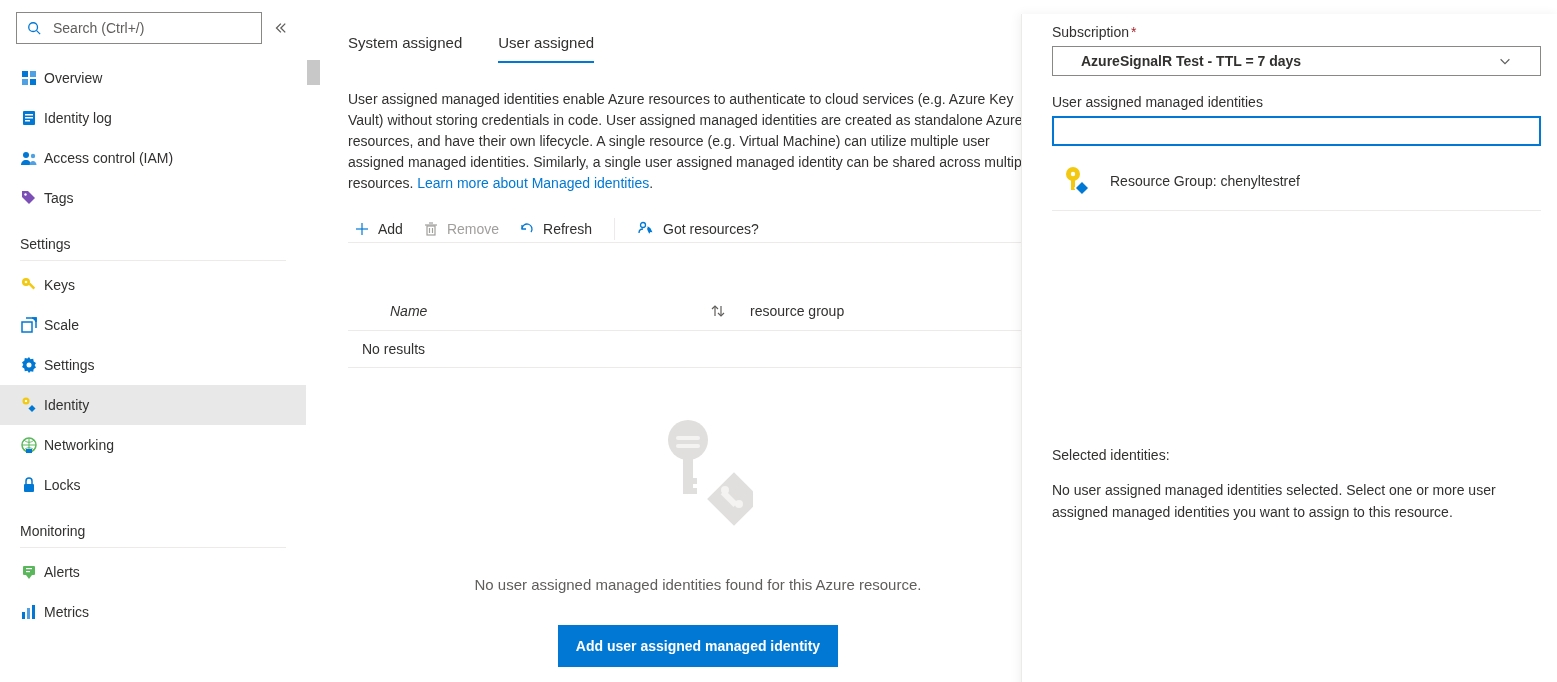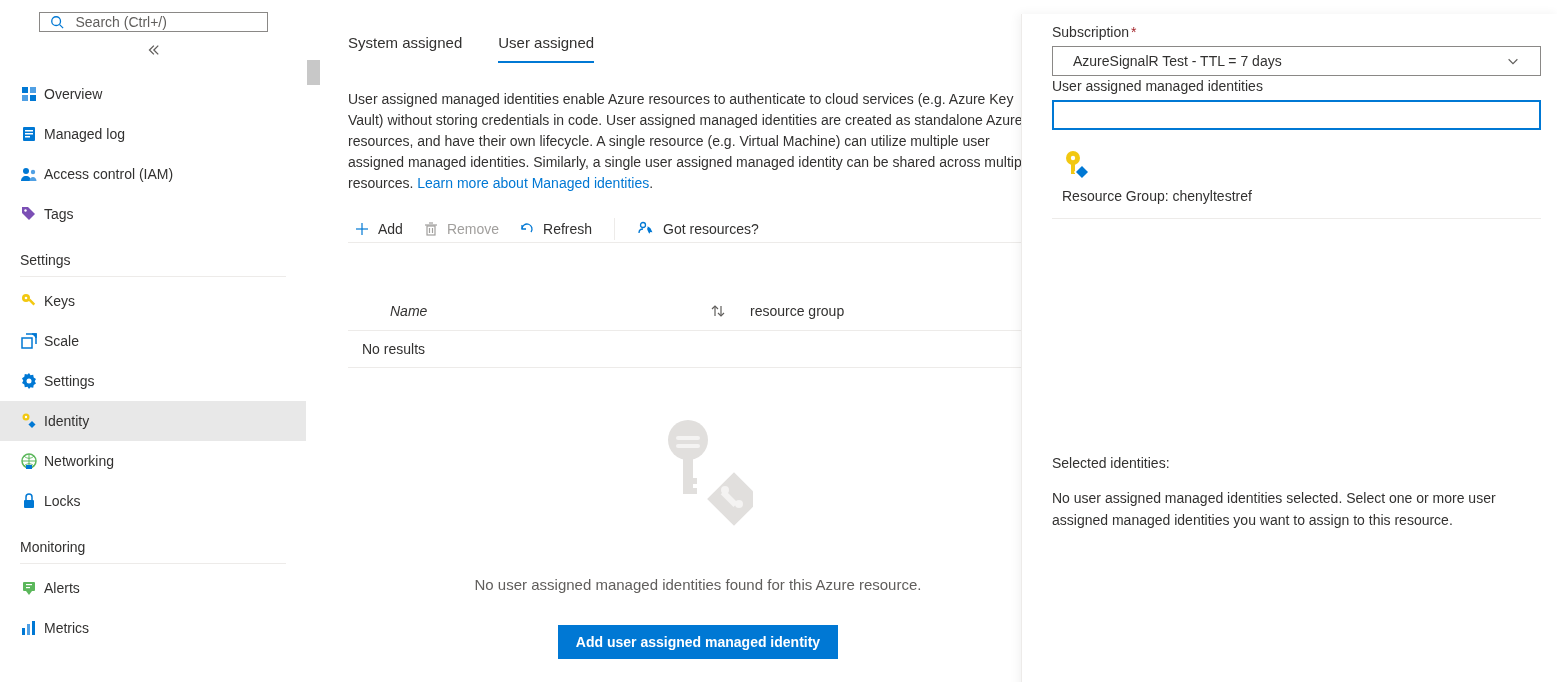--- a/index.html
+++ b/index.html
@@ -22,21 +22,21 @@
     font-size: 14px; color: var(--text);
     background: #fff;
   }
   .page {
     display: flex;
     width: 1557px; height: 682px;
     position: relative; overflow: hidden;
   }
   
   .sidebar { width: 306px; min-width: 306px; border-right: none; padding: 12px 0 0 0; position: relative; }
-  .search-row { display: flex; align-items: center; padding: 0 16px 10px 16px; gap: 8px; flex-direction: column; }
+  .search-row { display: flex; align-items: center; padding: 0 16px 10px 16px; gap: 8px; }
   .search-box { flex: 1; display: flex; align-items: center; border: 1px solid var(--border); height: 32px; padding: 0 8px; gap: 8px; }
   .search-box input { border: none; outline: none; flex: 1; font: inherit; color: var(--text); }
   .search-box input::placeholder { color: var(--text-secondary); }
   .collapse-btn { width: 20px; height: 20px; display:flex; align-items:center; justify-content:center; color: var(--text-secondary); cursor:pointer; }
   .nav-section { padding: 4px 0; }
   .nav-heading { padding: 14px 20px 4px 20px; color: var(--text); font-size: 14px; font-weight: 400; }
   .nav-divider { height: 1px; background: var(--border-light); margin: 4px 20px 0 20px; }
   .nav-item { display: flex; align-items: center; gap: 6px; height: 40px; padding: 0 20px; cursor: pointer; color: var(--text); }
   .nav-item.selected { background: var(--selected); }
   .nav-icon { width: 18px; height:18px; display:inline-flex; align-items:center; justify-content:center; }
@@ -59,30 +59,30 @@
   .tsep { width:1px; height:22px; background: var(--border-light); margin: 0 8px; }
   .table { margin-top: 48px; }
   .thead { display:flex; align-items:center; height:40px; border-bottom: 1px solid var(--border-light); color: var(--text); }
   .th-name { margin-left: 42px; width: 320px; font-style: italic; }
   .th-sort { width: 40px; color: var(--text-secondary); }
   .th-rg { }
   .empty-row { padding: 10px 14px; color: var(--text); border-bottom: 1px solid var(--border-light);}
   .empty-state { display:flex; flex-direction:column; align-items:center; margin-top: 40px; }
   .empty-svg { opacity: 1; }
   .empty-text { margin-top: 48px; color: var(--text-secondary); font-size: 15px; }
-  .primary-btn { margin-top: 32px; background: var(--brand); color:#fff; border:none; height:34px; padding: 0 18px; font: inherit; font-weight:600; cursor:pointer; }
+  .primary-btn { margin-top: 32px; background: var(--brand); color:#fff; border:none; height:42px; padding: 0 18px; font: inherit; font-weight:600; cursor:pointer; }
 
   
   .blade { position:absolute; right:0; top:14px; width:536px; height:100%; background:#fff; border-left: 1px solid var(--border-light); padding: 10px 16px 0 30px; box-shadow: -2px 0 10px rgba(0,0,0,0.06); }
   .field-label { font-size: 14px; color: var(--text); margin-bottom: 6px; }
   .req { color: var(--star); margin-left: 2px; }
-  .dropdown { display:flex; align-items:center; justify-content:space-between; height:30px; border:1px solid #8a8886; padding: 0 20px; cursor:pointer; margin-bottom: 2px; font-size:14px; }
+  .dropdown { display:flex; align-items:center; justify-content:space-between; height:30px; border:1px solid #8a8886; padding: 0 28px; cursor:pointer; margin-bottom: 18px; font-size:14px;font-weight:bold; }
   .dropdown .chev { color: var(--text-secondary); }
   .focused-input { height:30px; border:2px solid var(--brand); padding: 0 8px; outline:none; width:100%; font:inherit; margin-bottom: 12px; }
-  .rg-item { display:flex; align-items:flex-start; gap: 8px; padding: 8px 6px 14px 10px; border-bottom:1px solid var(--border-light);flex-direction:column; }
+  .rg-item { display:flex; align-items:center; gap: 20px; padding: 8px 6px 14px 10px; border-bottom:1px solid var(--border-light); }
   .sel-heading { margin-top: 236px; font-size:14px; color: var(--text); }
   .sel-desc { margin-top: 16px; color: var(--text); line-height: 22px; }
   svg { display:block; }
 </style>
 </head>
 <body>
 
 <div class="page">
 
   <aside class="sidebar">
@@ -118,21 +118,21 @@
       </div>
       <div class="nav-item">
         <span class="nav-icon">
           <svg width="18" height="18" viewBox="0 0 18 18">
               <rect x="3" y="2" width="12" height="14" rx="1" fill="#0078d4"></rect>
               <rect x="5" y="5" width="8" height="1.5" fill="#fff"></rect>
               <rect x="5" y="8" width="8" height="1.5" fill="#fff"></rect>
               <rect x="5" y="11" width="5" height="1.5" fill="#fff"></rect>
             </svg>
         </span>
-        <span>Managed log</span>
+        <span>Identity log</span>
       </div>
       <div class="nav-item">
         <span class="nav-icon">
           <svg width="18" height="18" viewBox="0 0 18 18" fill="#0078d4">
               <circle cx="6" cy="6" r="3"></circle>
               <path d="M1 16c0-3 2-5 5-5s5 2 5 5"></path>
               <circle cx="13" cy="7" r="2.2" fill="#50a0e4"></circle>
               <path d="M9.5 16c0-2.2 1.5-4 3.5-4s3.5 1.8 3.5 4" fill="#50a0e4"></path>
             </svg>
         </span>

